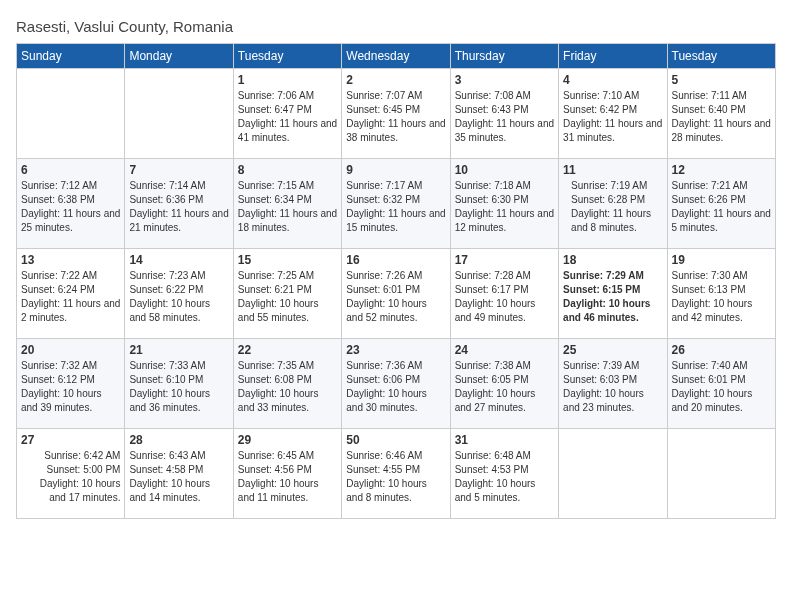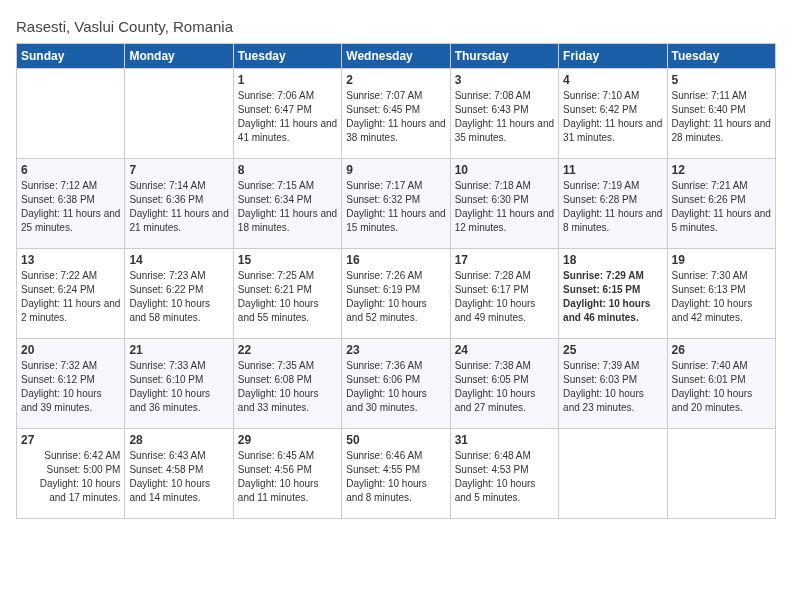--- a/index.html
+++ b/index.html
@@ -58,21 +58,21 @@
     }
     table {
       width: 100%;
       border-collapse: collapse;
       table-layout: fixed;
     }
     thead tr th {
       background: #1a5fa8;
       color: #fff;
       font-size: 12px;
-      font-weight: bold;
+      font-weight: normal;
       padding: 5px 4px;
       text-align: left;
       border: 1px solid #ccc;
     }
     tbody tr td {
       border: 1px solid #ccc;
       vertical-align: top;
       padding: 4px;
       font-size: 10.5px;
       color: #333;
@@ -179,21 +179,21 @@
 Daylight: 11 hours and 15 minutes.</div>
         </td>
         <td>
           <span class="day-number">10</span>
           <div class="day-detail" style="white-space: pre-line;">Sunrise: 7:18 AM
 Sunset: 6:30 PM
 Daylight: 11 hours and 12 minutes.</div>
         </td>
         <td>
           <span class="day-number">11</span>
-          <div class="day-detail" style="white-space: pre-line;">Sunrise: 7:19 AM
+          <div class="day-detail" style="white-space: pre-line; margin-left: 8px;">Sunrise: 7:19 AM
 Sunset: 6:28 PM
 Daylight: 11 hours and 8 minutes.</div>
         </td>
         <td>
           <span class="day-number">12</span>
           <div class="day-detail" style="white-space: pre-line;">Sunrise: 7:21 AM
 Sunset: 6:26 PM
 Daylight: 11 hours and 5 minutes.</div>
         </td>
       </tr>
@@ -212,21 +212,21 @@
         </td>
         <td>
           <span class="day-number">15</span>
           <div class="day-detail" style="white-space: pre-line;">Sunrise: 7:25 AM
 Sunset: 6:21 PM
 Daylight: 10 hours and 55 minutes.</div>
         </td>
         <td>
           <span class="day-number">16</span>
           <div class="day-detail" style="white-space: pre-line;">Sunrise: 7:26 AM
-Sunset: 6:19 PM
+Sunset: 6:01 PM
 Daylight: 10 hours and 52 minutes.</div>
         </td>
         <td>
           <span class="day-number">17</span>
           <div class="day-detail" style="white-space: pre-line;">Sunrise: 7:28 AM
 Sunset: 6:17 PM
 Daylight: 10 hours and 49 minutes.</div>
         </td>
         <td>
           <span class="day-number">18</span>

